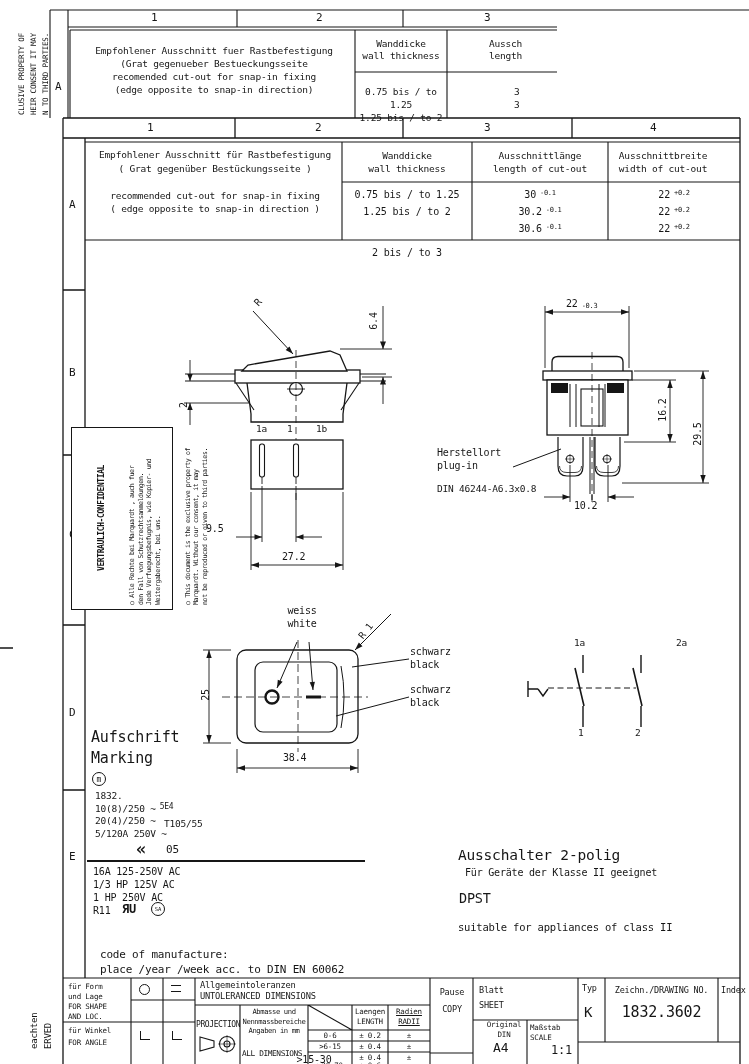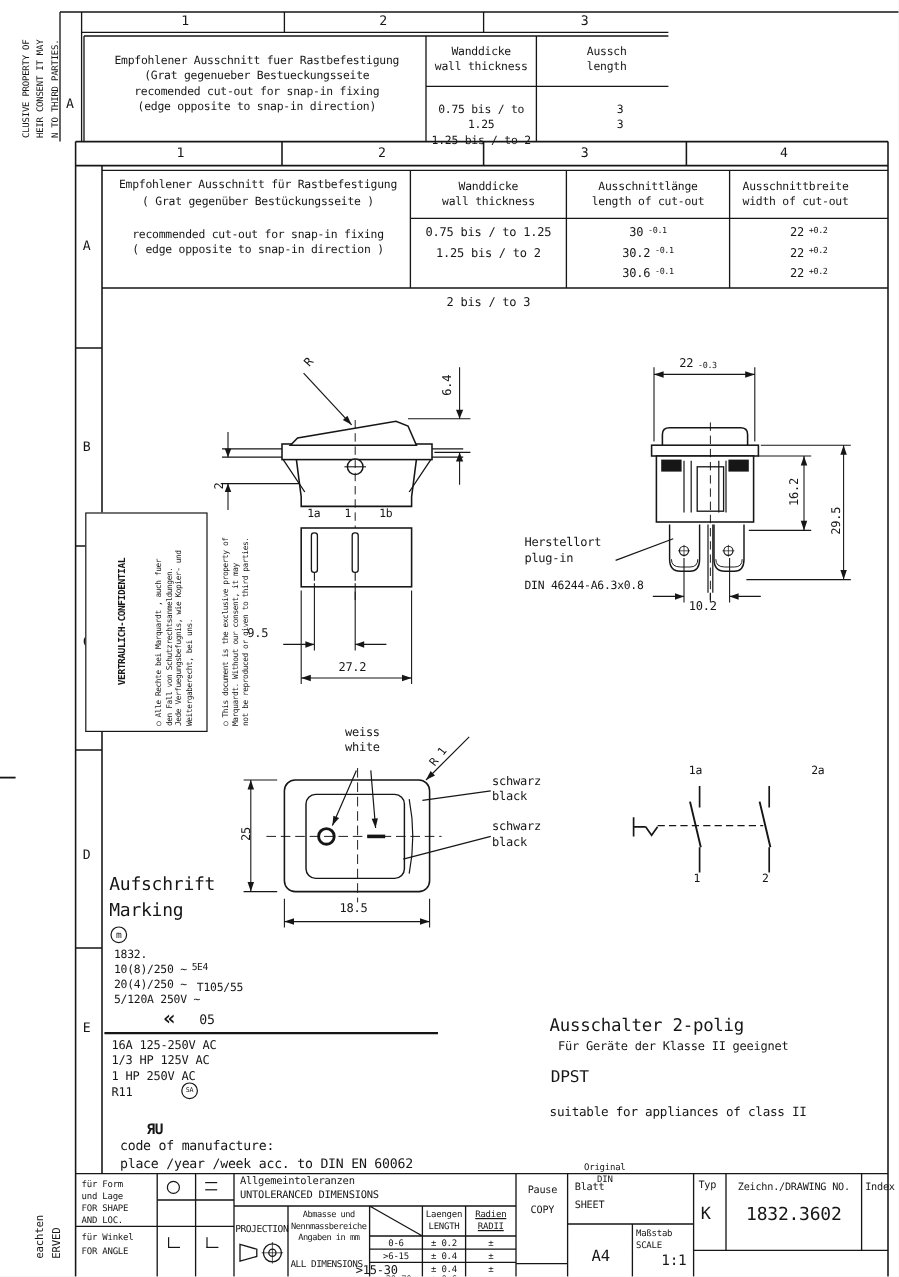--- a/index.html
+++ b/index.html
@@ -244,21 +244,21 @@
 <div class="t" style="left:437px;top:483px;font-size:9.5px;">DIN 46244-A6.3x0.8</div>
 
 <div class="t c" style="left:277px;top:604px;width:50px;font-size:10px;line-height:13px;">weiss
 white</div>
 <div class="t" style="left:356px;top:634px;font-size:9.5px;transform:rotate(-52deg);transform-origin:0 0;">R 1</div>
 <div class="t" style="left:410px;top:645px;font-size:10px;line-height:13px;">schwarz
 black</div>
 <div class="t" style="left:410px;top:683px;font-size:10px;line-height:13px;">schwarz
 black</div>
 <div class="t r90 c" style="left:199px;top:708px;width:26px;font-size:10px;">25</div>
-<div class="t" style="left:283px;top:751px;font-size:10px;">18.5</div>
+<div class="t" style="left:283px;top:751px;font-size:10px;">38.4</div>
 
 <div class="t" style="left:574px;top:637px;font-size:9.5px;">1a</div>
 <div class="t" style="left:631px;top:637px;font-size:9.5px;margin-left:45px;">2a</div>
 <div class="t" style="left:578px;top:727px;font-size:9.5px;">1</div>
 <div class="t" style="left:635px;top:727px;font-size:9.5px;">2</div>
 
 <div class="t" style="left:91px;top:728px;font-size:15px;">Aufschrift</div>
 <div class="t" style="left:91px;top:749px;font-size:15px;">Marking</div>
 <div class="circ" style="left:92px;top:772px;width:12px;height:12px;font-size:8px;">
       <span>m</span>
@@ -267,21 +267,21 @@
 <div class="t" style="left:95px;top:803px;font-size:9.5px;"><span>10(8)/250 ~</span><span class="sup" style="font-size:8px;">5E4</span></div>
 <div class="t" style="left:95px;top:815px;font-size:9.5px;">20(4)/250 ~</div>
 <div class="t" style="left:164px;top:818px;font-size:9.5px;">T105/55</div>
 <div class="t" style="left:95px;top:828px;font-size:9.5px;">5/120A 250V ~</div>
 <div class="t b" style="left:136px;top:838px;font-size:17px;letter-spacing:-3px;">«</div>
 <div class="t" style="left:166px;top:843px;font-size:11px;">05</div>
 <div class="t" style="left:93px;top:865px;font-size:10px;">16A 125-250V AC</div>
 <div class="t" style="left:93px;top:878px;font-size:10px;">1/3 HP 125V AC</div>
 <div class="t" style="left:93px;top:891px;font-size:10px;">1 HP 250V AC</div>
 <div class="t" style="left:93px;top:904px;font-size:10px;">R11</div>
-<div class="t b" style="left:122px;top:902px;font-size:12px;margin-top:32px;">ЯU</div>
+<div class="t b" style="left:122px;top:902px;font-size:12px;">ЯU</div>
 <div class="circ" style="left:151px;top:902px;width:12px;height:12px;font-size:5.5px;">
       <span>SA</span>
     </div>
 <div class="t" style="left:100px;top:947px;font-size:11px;line-height:15px;">code of manufacture:
 place /year /week acc. to DIN EN 60062</div>
 
 <div class="t" style="left:458px;top:846px;font-size:14.5px;">Ausschalter 2-polig</div>
 <div class="t" style="left:465px;top:866px;font-size:10px;">Für Geräte der Klasse II geeignet</div>
 <div class="t" style="left:459px;top:890px;font-size:13.5px;">DPST</div>
 <div class="t" style="left:458px;top:921px;font-size:10.5px;">suitable for appliances of class II</div>
@@ -326,21 +326,21 @@
 <div class="t c" style="left:293px;top:1052.5px;width:42px;font-size:10px;">&gt;15-30</div>
 <div class="t c" style="left:353px;top:1052.5px;width:34px;font-size:7.5px;">± 0.4</div>
 <div class="t c" style="left:389px;top:1052.5px;width:40px;font-size:7.5px;">±</div>
 <div class="t c" style="left:309px;top:1061px;width:42px;font-size:7.5px;">&gt;30-70</div>
 <div class="t c" style="left:353px;top:1061px;width:34px;font-size:7.5px;">± 0.6</div>
 
 <div class="t c" style="left:432px;top:984px;width:40px;font-size:8.5px;line-height:17px;">Pause
 COPY</div>
 <div class="t" style="left:479px;top:983px;font-size:8.5px;line-height:15px;">Blatt
 SHEET</div>
-<div class="t c" style="left:475px;top:968px;width:58px;font-size:7.5px;line-height:10px;">Original
+<div class="t c" style="left:475px;top:1020px;width:58px;font-size:7.5px;line-height:10px;">Original
 DIN</div>
 <div class="t" style="left:493px;top:1040px;font-size:13px;">A4</div>
 <div class="t" style="left:530px;top:1023px;font-size:7.5px;line-height:10px;">Maßstab
 SCALE</div>
 <div class="t" style="left:551px;top:1043px;font-size:12px;">1:1</div>
 <div class="t" style="left:582px;top:983px;font-size:8.5px;">Typ</div>
 <div class="t" style="left:584px;top:1003px;font-size:14px;">K</div>
 <div class="t c" style="left:605px;top:985px;width:113px;font-size:8.5px;">Zeichn./DRAWING NO.</div>
 <div class="t c" style="left:605px;top:1003px;width:113px;font-size:15px;">1832.3602</div>
 <div class="t" style="left:721px;top:985px;font-size:8.5px;">Index</div>

